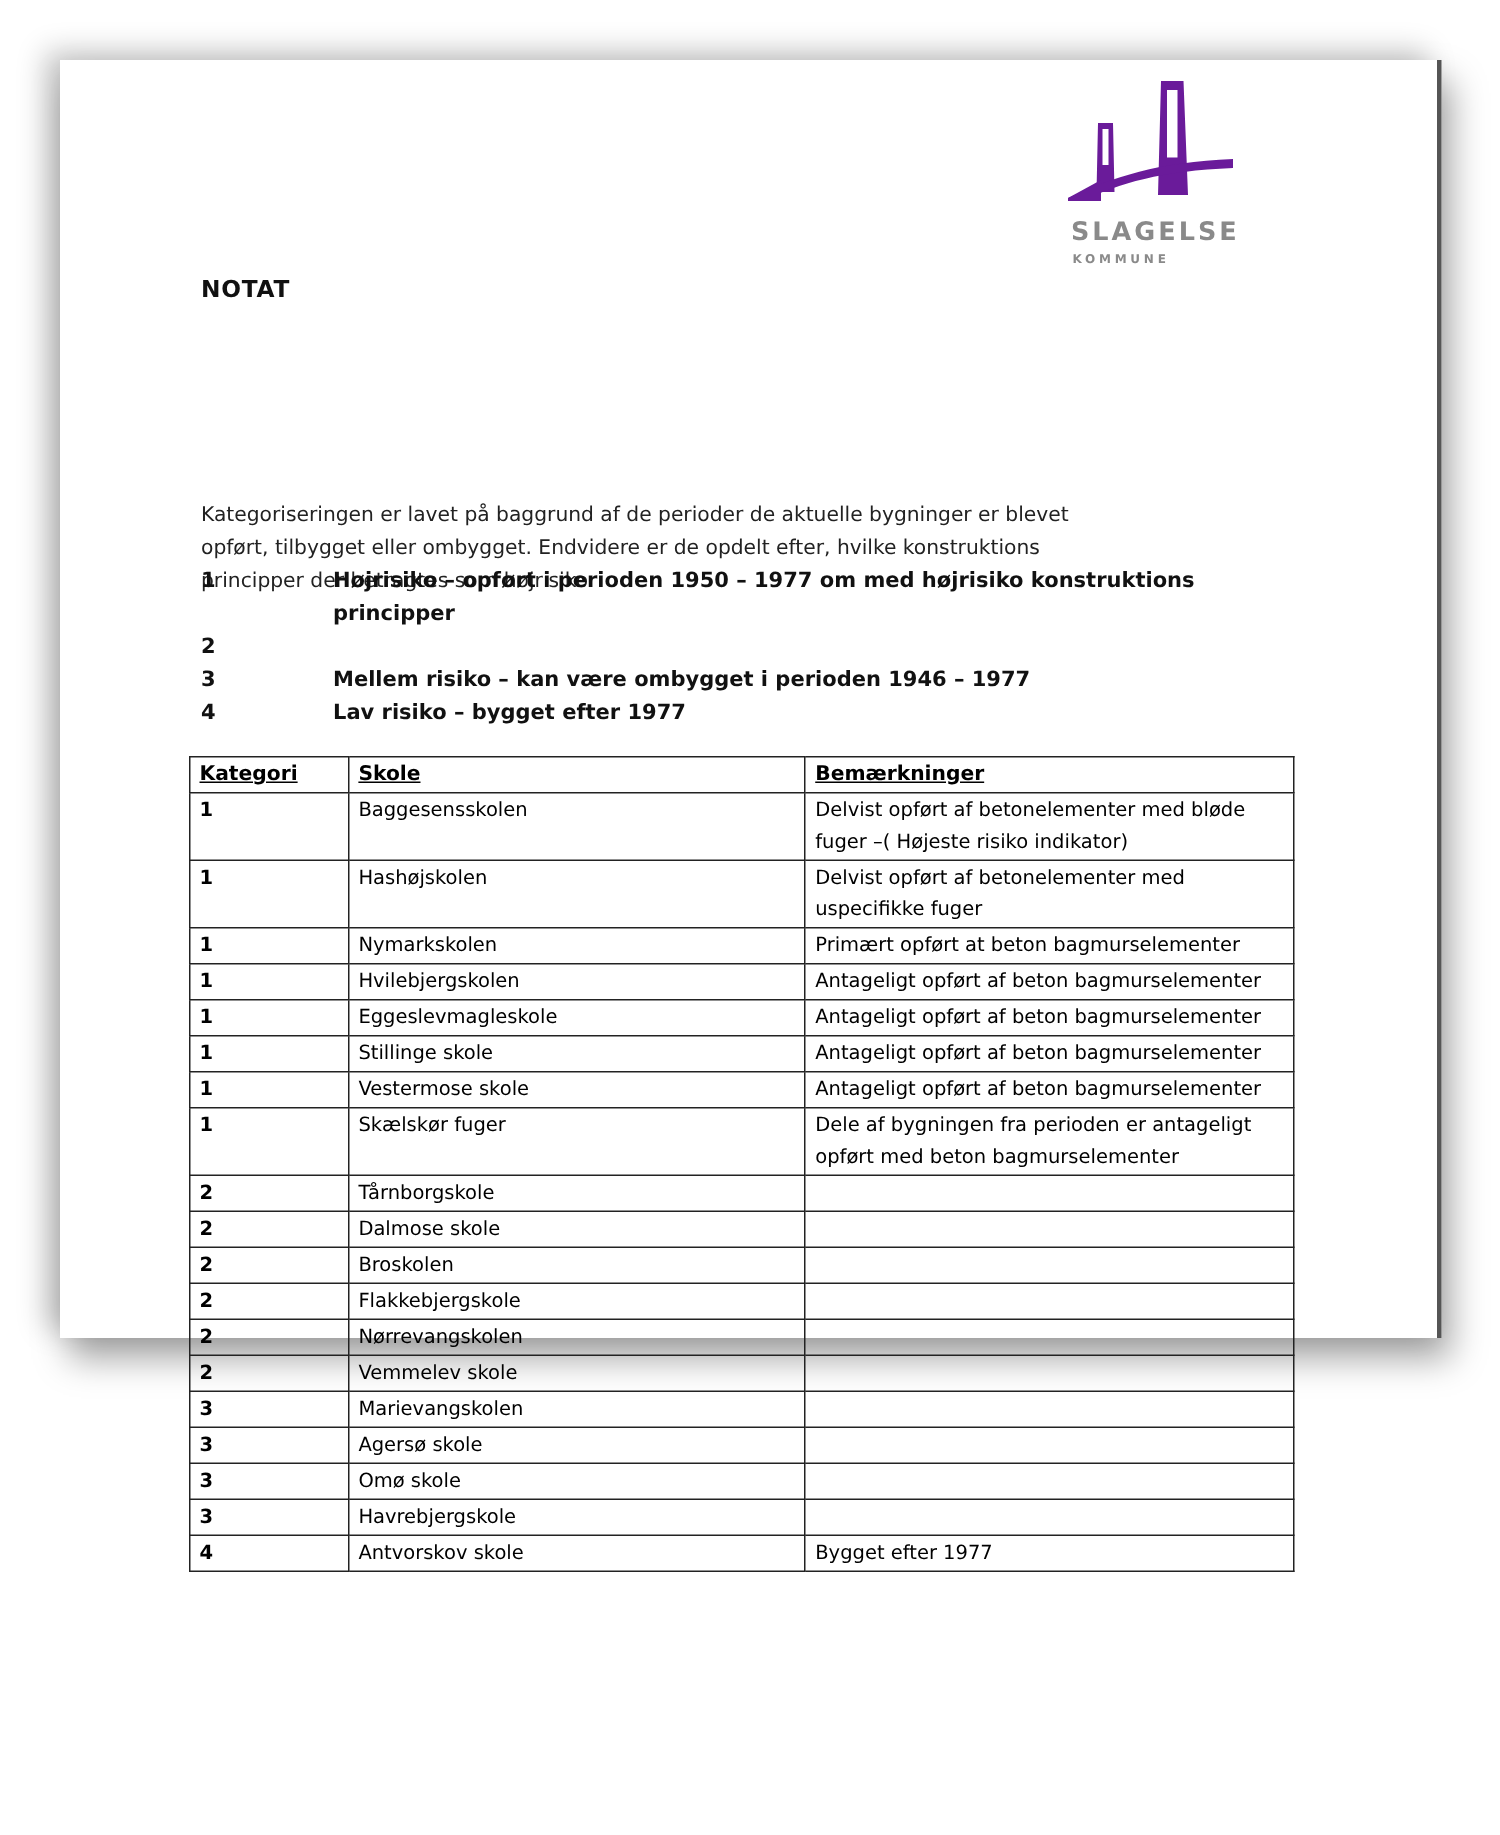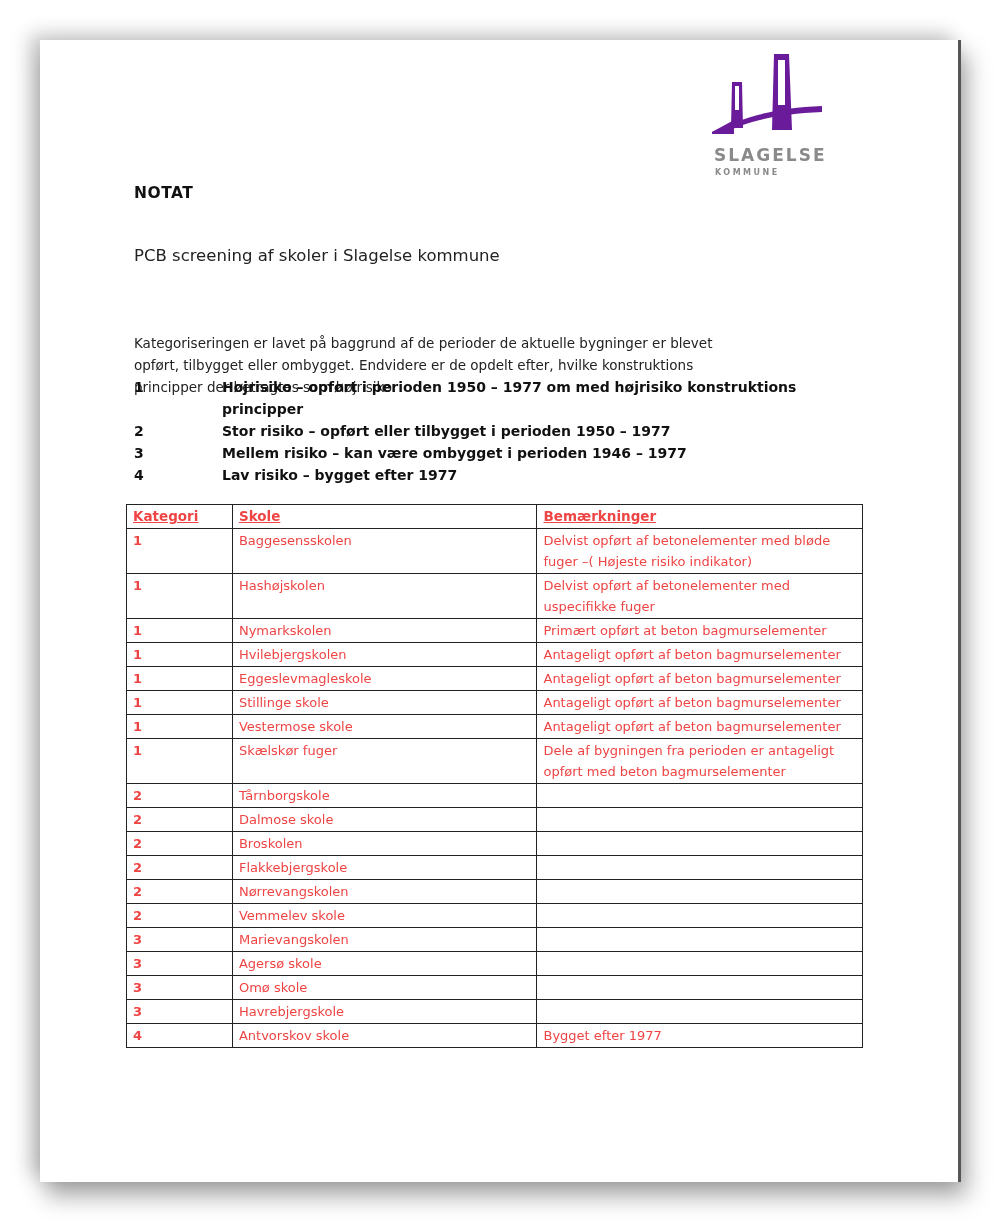--- a/index.html
+++ b/index.html
@@ -1,42 +1,42 @@
 <!DOCTYPE html>
 <html><head>
 <meta charset="utf-8">
 <style>
   html, body { margin: 0; padding: 0; }
   body {
     width: 1000px; height: 1223px; background: #ffffff; position: relative; overflow: hidden;
     font-family: "DejaVu Sans", sans-serif; color: #111;
   }
   .page {
-    position: absolute; left: 40px; top: 40px; width: 918px; height: 1142px;
+    position: absolute; left: 40px; top: 40px; width: 918px; height: 852px;
     background: #ffffff;
     border-right: 3px solid #555;
     box-shadow: -10px -6px 18px rgba(0,0,0,0.22), 6px 14px 22px rgba(0,0,0,0.35);
   }
   .logo { position: absolute; left: 672px; top: 10px; width: 110px; height: 85px; }
   .brand-name { position: absolute; left: 674px; top: 105px; font-size: 17px; font-weight: bold;
     letter-spacing: 2px; color: #8a8a8a; font-family: "DejaVu Sans", sans-serif; }
   .brand-sub { position: absolute; left: 675px; top: 128px; font-size: 8px; font-weight: bold;
     letter-spacing: 2.5px; color: #8a8a8a; }
   .sender { position: absolute; left: 678px; top: 151px; font-size: 11.5px; line-height: 19px; color: #222; }
   .sender .dept { font-weight: bold; }
   .notat { position: absolute; left: 94px; top: 144px; font-size: 15.5px; font-weight: bold; letter-spacing: 0.5px; }
   .subject { position: absolute; left: 94px; top: 206px; font-size: 16.5px; color: #222; }
   .intro { position: absolute; left: 94px; top: 250px; width: 590px; font-size: 13.5px; line-height: 22px; color: #222; margin-top: 42px; }
   .cats { position: absolute; left: 94px; top: 336px; width: 720px; font-size: 14px; font-weight: bold; line-height: 22px; }
   .cat-row { display: flex; }
   .cat-num { width: 88px; flex: none; }
   .cat-text { flex: 1; }
   table.schools {
     position: absolute; left: 86px; top: 464px; width: 737px;
-    border-collapse: collapse; font-size: 13px; color: #ef4444;
+    border-collapse: collapse; font-size: 13px; color: #000000;
   }
   table.schools th, table.schools td {
     border: 1.5px solid #222; vertical-align: top; text-align: left;
     padding: 1px 7px 1px 6px; line-height: 21px;
   }
   table.schools th { font-weight: bold; text-decoration: underline; font-size: 13.5px; }
   table.schools td.kat { font-weight: bold; }
   col.c1 { width: 106px; } col.c2 { width: 305px; } col.c3 { width: 326px; }
 </style>
 </head>
@@ -54,31 +54,29 @@
       <path d="M0 82 C 30 68, 60 58, 110 56 L110 62 C 62 64, 34 72, 10 84 Z"></path>
 
       <path d="M0 82 L22 70 L22 84 L0 84 Z"></path>
     </g>
   </svg>
   <div class="brand-name">SLAGELSE</div>
   <div class="brand-sub">KOMMUNE</div>
 
 
   <div class="notat">NOTAT</div>
-  <div class="subject">PCB screening af skoler i Slagelse kommune</div>
   <div class="intro">Kategoriseringen er lavet på baggrund af de perioder de aktuelle bygninger er blevet opført, tilbygget eller ombygget. Endvidere er de opdelt efter, hvilke konstruktions principper der betragtes som højrisiko.</div>
 
   <div class="cats">
     <div class="cat-row">
       <span class="cat-num">1</span>
       <span class="cat-text">Højrisiko – opført i perioden 1950 – 1977 om med højrisiko konstruktions principper</span>
     </div>
     <div class="cat-row">
       <span class="cat-num">2</span>
-      <span class="cat-text">Stor risiko – opført eller tilbygget i perioden 1950 – 1977</span>
     </div>
     <div class="cat-row">
       <span class="cat-num">3</span>
       <span class="cat-text">Mellem risiko – kan være ombygget i perioden 1946 – 1977</span>
     </div>
     <div class="cat-row">
       <span class="cat-num">4</span>
       <span class="cat-text">Lav risiko – bygget efter 1977</span>
     </div>
   </div>

